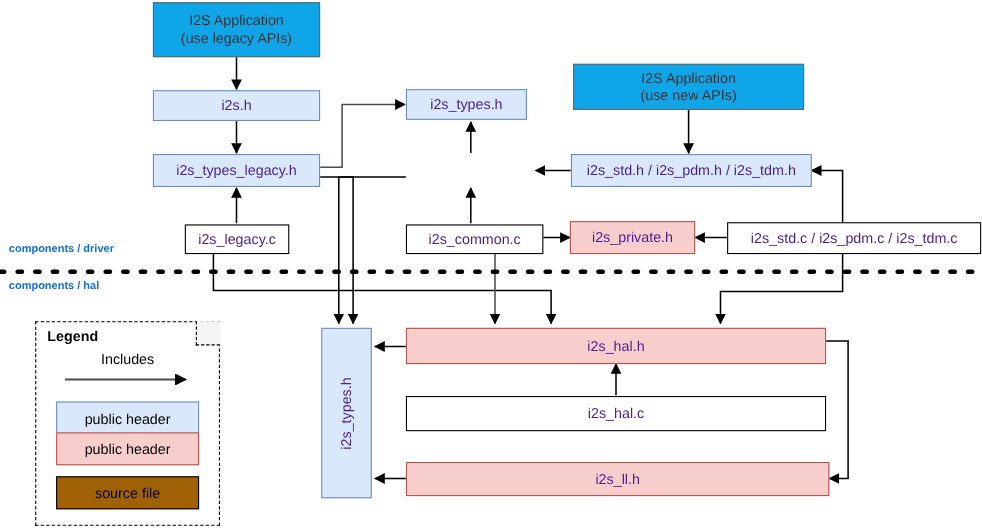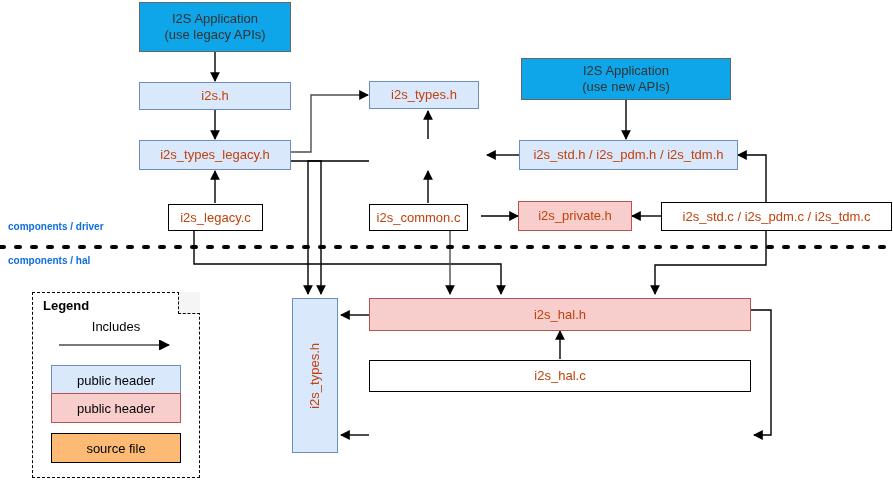--- a/index.html
+++ b/index.html
@@ -19,21 +19,21 @@
   }
   .node {
     position: absolute;
     box-sizing: border-box;
     display: flex;
     align-items: center;
     justify-content: center;
     text-align: center;
     font-size: 13px;
     line-height: 16px;
-    color: #c2410c;
+    color: #4c1d95;
     border: 1px solid #000000;
     background: #ffffff;
     z-index: 5;
   }
   .node.app {
     background: #0ea5e9;
     border: 1px solid #666666;
     color: #333333;
   }
   .node.pub {
@@ -129,21 +129,21 @@
     height: 30px;
     box-sizing: border-box;
     display: flex;
     align-items: center;
     justify-content: center;
     font-size: 13px;
     color: #000000;
   }
   .legend-swatch.pub { top: 60px; background: #dae8fc; border: 1px solid #6c8ebf; margin-top: 12px; }
   .legend-swatch.priv { top: 100px; background: #f8cecc; border: 1px solid #b85450; }
-  .legend-swatch.src { top: 140px; background: #fdba74; border: 1px solid #000000; }
+  .legend-swatch.src { top: 140px; background: #a16207; border: 1px solid #000000; }
 </style>
 </head>
 <body>
 
 <div id="canvas">
 
   <svg class="wires" viewBox="0 0 893 482" xmlns="http://www.w3.org/2000/svg">
     <defs>
       <marker id="arrow" viewBox="0 0 10 10" refX="9" refY="5" markerWidth="7" markerHeight="7" orient="auto-start-reverse">
         <path d="M 0 0 L 10 5 L 0 10 z" fill="#000000"></path>
@@ -220,21 +220,21 @@
   </div>
 
   <div class="node pub" style="left:519px; top:140px; width:219px; height:30px;">
     <span>i2s_std.h / i2s_pdm.h / i2s_tdm.h</span>
   </div>
 
   <div class="node src" style="left:168px; top:204px; width:95px; height:27px;">
     <span>i2s_legacy.c</span>
   </div>
 
-  <div class="node src" style="left:369px; top:204px; width:99px; height:27px;">
+  <div class="node src" style="left:369px; top:204px; width:125px; height:27px;">
     <span>i2s_common.c</span>
   </div>
 
   <div class="node priv" style="left:518px; top:201px; width:114px; height:30px;">
     <span>i2s_private.h</span>
   </div>
 
   <div class="node src" style="left:661px; top:202px; width:231px; height:29px;">
     <span>i2s_std.c / i2s_pdm.c / i2s_tdm.c</span>
   </div>
@@ -244,20 +244,23 @@
   </div>
 
   <div class="node priv" style="left:369px; top:298px; width:382px; height:33px;">
     <span>i2s_hal.h</span>
   </div>
 
   <div class="node src" style="left:369px; top:360px; width:382px; height:32px;">
     <span>i2s_hal.c</span>
   </div>
 
+  <div class="node priv" style="left:369px; top:420px; width:385px; height:31px;">
+    <span>i2s_ll.h</span>
+  </div>
 
   <svg class="wires wires-top" viewBox="0 0 893 482" xmlns="http://www.w3.org/2000/svg">
     <line x1="0" y1="247" x2="893" y2="247" stroke="#000000" stroke-width="4" stroke-dasharray="4 12" stroke-linecap="round"></line>
   </svg>
 
   <div class="zone-label" style="left:8px; top:221px;">components / driver</div>
   <div class="zone-label" style="left:8px; top:255px;">components / hal</div>
 
   <div class="legend-box">
     <div class="legend-fold"></div>

